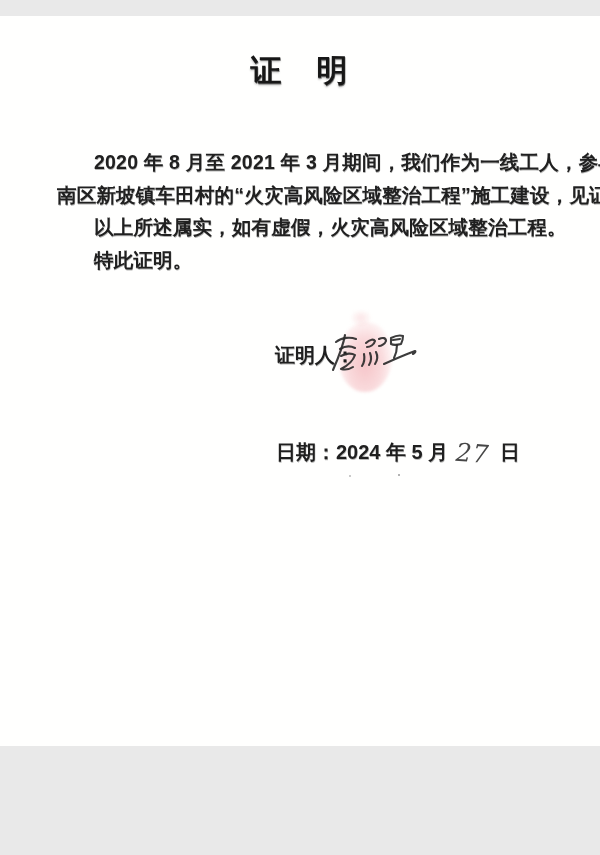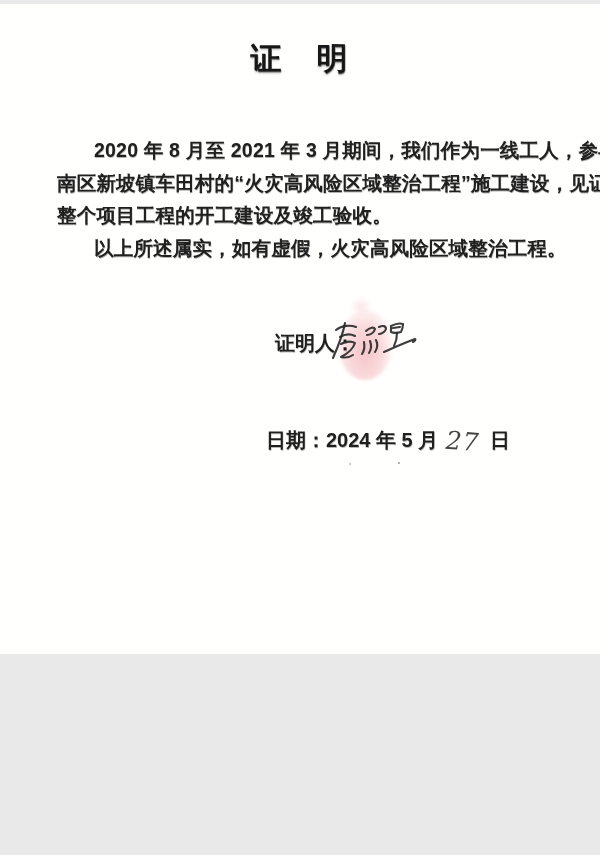--- a/index.html
+++ b/index.html
@@ -1,20 +1,20 @@
 <!DOCTYPE html>
 <html><head>
 <meta charset="utf-8">
 <style>
   html, body { margin: 0; padding: 0; background: #e9e9e9; }
   .page {
     position: relative;
     width: 600px;
-    height: 650px;
-    margin: 4px auto;
+    height: 730px;
+    margin: 16px auto;
     background: #fffffe;
     overflow: hidden;
     font-family: "Liberation Sans", sans-serif;
     color: #1d1d1d;
   }
 
   
   .title {
     position: absolute;
     top: 34px;
@@ -104,21 +104,21 @@
     stroke: #2b2b2b;
     stroke-width: 2.1;
     stroke-linecap: round;
     stroke-linejoin: round;
     opacity: 0.92;
   }
 
   
   .date-row {
     position: absolute;
-    left: 266px;
+    left: 276px;
     top: 420px;
     display: flex;
     align-items: baseline;
     text-align: center;
   }
   .handwritten-day {
     display: inline-block;
     font-family: "DejaVu Serif", serif;
     font-style: italic;
     font-weight: 400;
@@ -138,22 +138,22 @@
 </head>
 <body>
 
 <div class="page">
 
   <h1 class="title">证　明</h1>
 
   <div class="body-block">
     <div class="body-line indent">2020 年 8 月至 2021 年 3 月期间，我们作为一线工人，参与了茂</div>
     <div class="body-line">南区新坡镇车田村的“火灾高风险区域整治工程”施工建设，见证了</div>
-    <div class="body-line">整个项目工程的开工建设及竣工验收。</div>
     <div class="body-line indent">以上所述属实，如有虚假，火灾高风险区域整治工程。</div>
+    <div class="body-line indent">特此证明。</div>
   </div>
 
   <div class="signer-row">
     <span class="fingerprint"></span>
     <span class="fingerprint-top"></span>
     <span class="signer-label">证明人：</span>
     <svg class="signature-svg" viewBox="0 0 92 56" role="img" aria-label="唐品旦">
 
       <path d="M18 7 C17 13 13 26 6 42"></path>
       <path d="M9 14 C15 9 24 9 29 11"></path>

